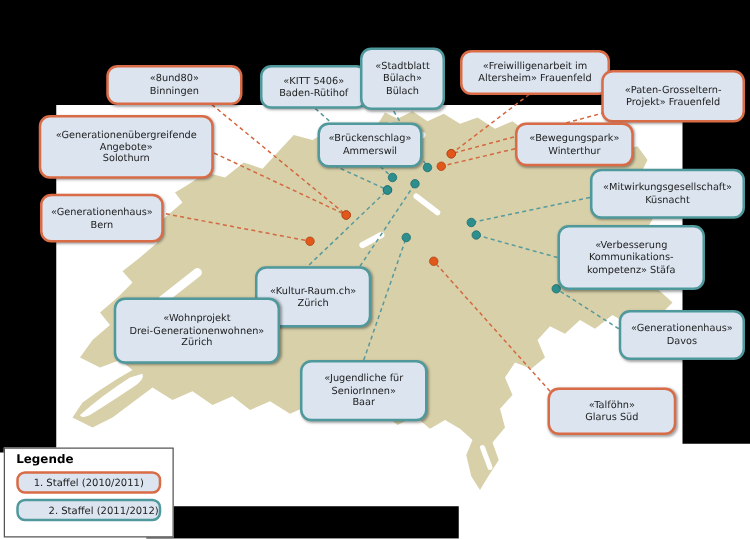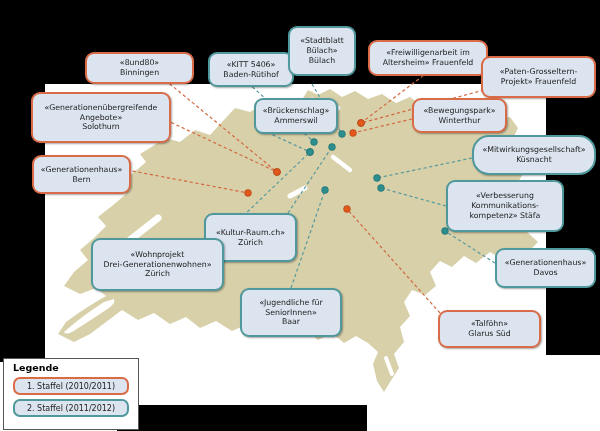--- a/index.html
+++ b/index.html
@@ -29,21 +29,21 @@
   #legend{
     position:absolute;left:3px;top:358px;width:136px;height:72px;z-index:5;
     background:#ffffff;border:1px solid #555;box-sizing:border-box;padding:3px 0 12px 0;
   }
   #legend-title{font-size:9.5px;font-weight:bold;color:#000;padding-left:9px;}
   .legend-pill{
     margin:4px 9px 0 9px;border-radius:7px;background:var(--box-bg);
     font-size:8px;color:#1c1c1c;text-align:center;padding:2.5px 0;
   }
   .legend-pill.s1{border:2px solid var(--s1-border);}
-  .legend-pill.s2{border:2px solid var(--s2-border);}
+  .legend-pill.s2{border:2px solid var(--s2-border);text-align:right;}
 </style>
 </head>
 <body>
 
 <div id="stage">
 
   <div class="black-rect" style="left:0;top:0;width:600px;height:84px;"></div>
   <div class="black-rect" style="left:0;top:0;width:45px;height:362px;"></div>
   <div class="black-rect" style="left:546px;top:0;width:54px;height:355px;"></div>
   <div class="black-rect" style="left:117px;top:405px;width:250px;height:26px;"></div>
@@ -110,21 +110,21 @@
 
   <div id="boxes">
       <div class="p-box s1" style="left: 85px; top: 52px; width: 105px; height: 28px;">
         <div>«8und80»</div>
         <div>Binningen</div>
       </div>
       <div class="p-box s2" style="left: 208px; top: 52px; width: 82px; height: 31px;">
         <div>«KITT 5406»</div>
         <div>Baden-Rütihof</div>
       </div>
-      <div class="p-box s2" style="left: 288px; top: 26px; width: 64px; height: 46px;">
+      <div class="p-box s2" style="left: 288px; top: 38px; width: 64px; height: 46px;">
         <div>«Stadtblatt</div>
         <div>Bülach»</div>
         <div>Bülach</div>
       </div>
       <div class="p-box s1" style="left: 368px; top: 40px; width: 116px; height: 32px;">
         <div>«Freiwilligenarbeit im</div>
         <div>Altersheim» Frauenfeld</div>
       </div>
       <div class="p-box s1" style="left: 481px; top: 56px; width: 111px; height: 38px;">
         <div>«Paten-Grosseltern-</div>
@@ -140,21 +140,21 @@
         <div>Ammerswil</div>
       </div>
       <div class="p-box s1" style="left: 412px; top: 98px; width: 91px; height: 31px;">
         <div>«Bewegungspark»</div>
         <div>Winterthur</div>
       </div>
       <div class="p-box s1" style="left: 32px; top: 155px; width: 95px; height: 35px;">
         <div>«Generationenhaus»</div>
         <div>Bern</div>
       </div>
-      <div class="p-box s2" style="left: 472px; top: 135px; width: 120px; height: 36px; border-radius: 17px;">
+      <div class="p-box s2" style="left: 472px; top: 135px; width: 120px; height: 36px;">
         <div>«Mitwirkungsgesellschaft»</div>
         <div>Küsnacht</div>
       </div>
       <div class="p-box s2" style="left: 446px; top: 180px; width: 114px; height: 48px;">
         <div>«Verbesserung</div>
         <div>Kommunikations-</div>
         <div>kompetenz» Stäfa</div>
       </div>
       <div class="p-box s2" style="left: 204px; top: 213px; width: 89px; height: 45px;">
         <div>«Kultur-Raum.ch»</div>

